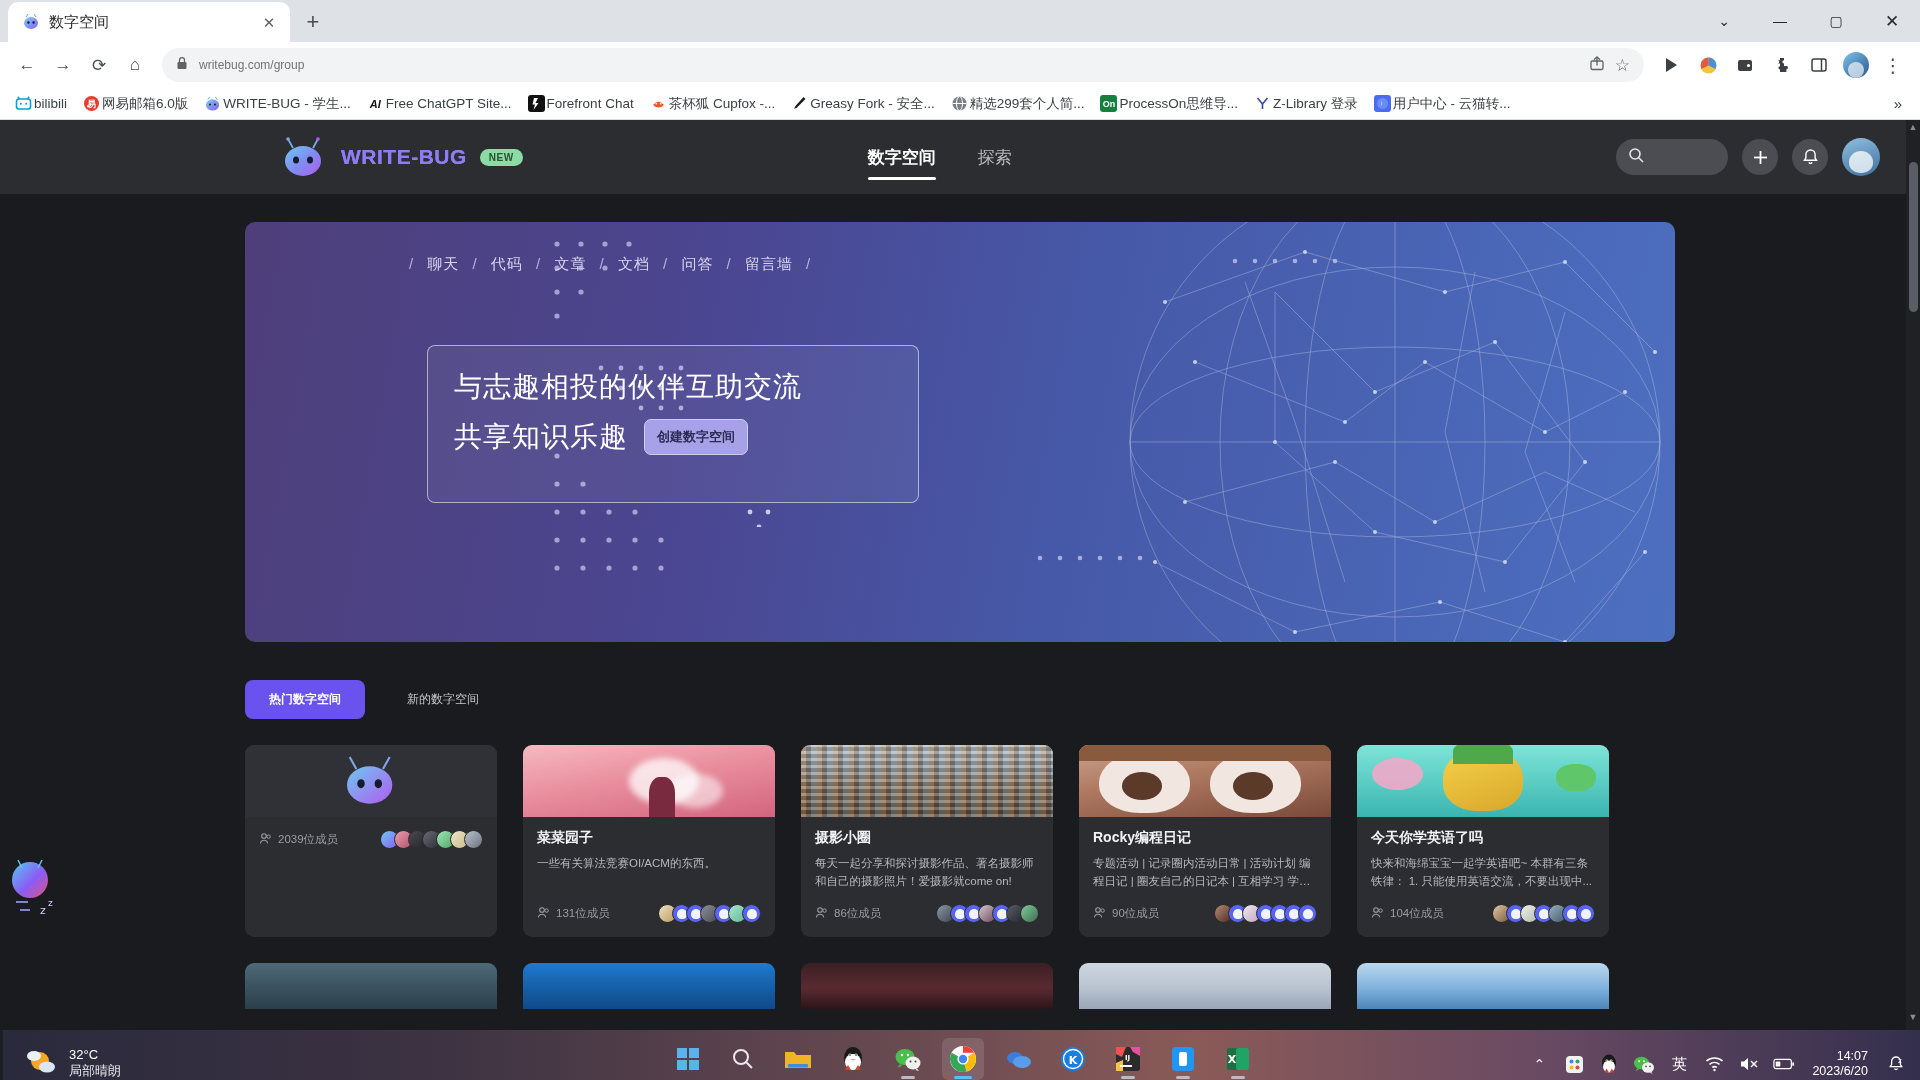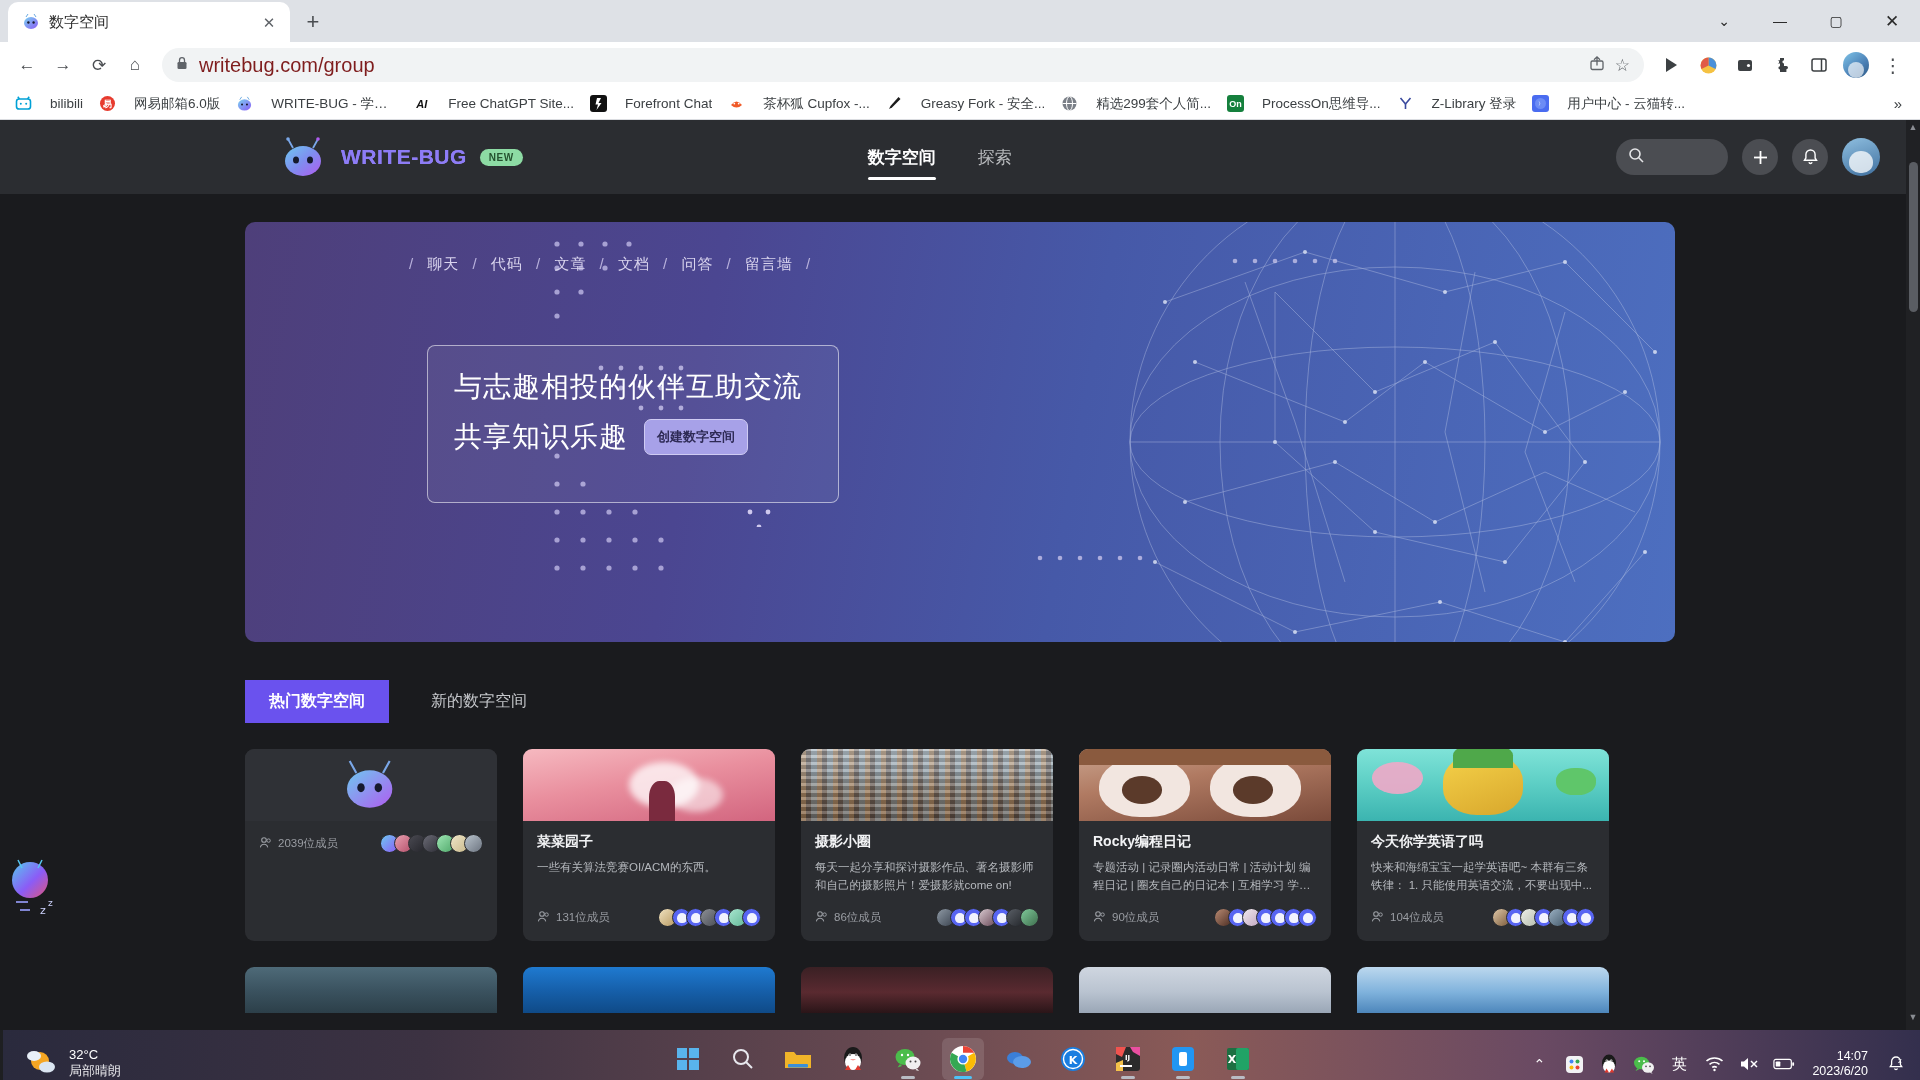--- a/index.html
+++ b/index.html
@@ -45,36 +45,36 @@
   .tb-icon {
     width: 34px; height: 34px; border-radius: 50%;
     display: flex; align-items: center; justify-content: center;
     color: #4a4d51; font-size: 17px; flex: 0 0 34px;
   }
   .omnibox {
     flex: 1; height: 34px; background: #f1f3f4; border-radius: 17px;
     display: flex; align-items: center; padding: 0 14px; gap: 11px;
     margin: 0 8px;
   }
-  .omnibox-url { font-size: 20px; color: #7f1d1d; flex: 1; }
+  .omnibox-url { font-size: 12px; color: #737373; flex: 1; }
   .omnibox-actions { display: flex; align-items: center; gap: 10px; }
   .tb-right { display: flex; align-items: center; gap: 3px; }
   .profile-pic {
     width: 26px; height: 26px; border-radius: 50%;
     background: linear-gradient(140deg,#7fc4e8,#4a7fb5 60%,#2f5a85);
     position: relative; overflow: hidden;
   }
   .profile-pic::after {
     content: ""; position: absolute; left: 5px; top: 10px; width: 16px; height: 16px;
     border-radius: 50%; background: rgba(255,255,255,.65);
   }
 
   .bookmarks { height: 32px; background: #fff; display: flex; align-items: center;
                padding: 0 8px; gap: 2px; border-bottom: 1px solid #dadce0; }
-  .bm { display: flex; align-items: center; gap: 18px; padding: 4px 7px; border-radius: 5px;
+  .bm { display: flex; align-items: center; gap: 2px; padding: 4px 7px; border-radius: 5px;
         max-width: 175px; }
   .bm-label { font-size: 13.5px; color: #3c4043; white-space: nowrap; overflow: hidden;
               text-overflow: ellipsis; }
   .bm-ico { width: 17px; height: 17px; flex: 0 0 17px; border-radius: 3px;
             display: flex; align-items: center; justify-content: center;
             font-size: 10px; font-weight: bold; color: #fff; overflow: hidden; }
   .bm-overflow { margin-left: auto; padding: 0 10px; color: #3c4043; font-size: 15px; }
 
   
   .viewport { height: 910px; background: #202124; position: relative; overflow: hidden; }
@@ -121,38 +121,38 @@
     background: linear-gradient(100deg,#4e3f7a 0%, #4b4691 32%, #4659a8 58%, #4d6fc0 100%);
   }
   .hero-globe {
     position: absolute; right: -70px; top: -60px; width: 700px; height: 560px; opacity: .85;
   }
   .hero-crumbs { position: absolute; top: 33px; left: 160px; font-size: 15px; color: #d9d4ee;
                  letter-spacing: 1px; }
   .hero-crumbs span { margin: 0 4px; }
   .hero-sep { color: #b9b2dd; }
   .hero-card {
-    position: absolute; left: 182px; top: 123px; width: 412px; height: 158px;
+    position: absolute; left: 182px; top: 123px; width: 492px; height: 158px;
     border: 1px solid rgba(255,255,255,.55); border-radius: 8px;
     background: rgba(255,255,255,.06);
     padding: 22px 26px;
   }
   .hero-line1 { font-size: 28px; color: #fff; letter-spacing: 1px; margin-bottom: 12px; }
   .hero-row2 { display: flex; align-items: center; gap: 16px; }
   .hero-line2 { font-size: 28px; color: #fff; letter-spacing: 1px; }
   .hero-btn {
     background: #a7a1e8; color: #2e2a55; font-size: 13px; font-weight: bold;
     padding: 8px 12px; border-radius: 7px; border: 1px solid #cfcbf3; white-space: nowrap;
   }
   .dots-l { position: absolute; }
 
   
   .filter-row { display: flex; align-items: center; gap: 18px; margin-top: 38px; }
   .chip {
-    font-size: 16px; padding: 11px 24px; border-radius: 0; color: #c4c6ca;
+    font-size: 12px; padding: 11px 24px; border-radius: 8px; color: #c4c6ca;
   }
   .chip.active { background: #6a52ee; color: #fff; font-weight: bold; }
 
   
   .cards { display: flex; gap: 26px; margin-top: 26px; }
   .card { width: 252px; background: #2b2d31; border-radius: 9px; overflow: hidden; flex: 0 0 252px; }
   .card-cover { height: 72px; position: relative; overflow: hidden; }
   .card-body { padding: 12px 14px 0 14px; }
   .card-title { font-size: 14px; font-weight: bold; color: #f2f3f5; margin-bottom: 8px; }
   .card-desc {

